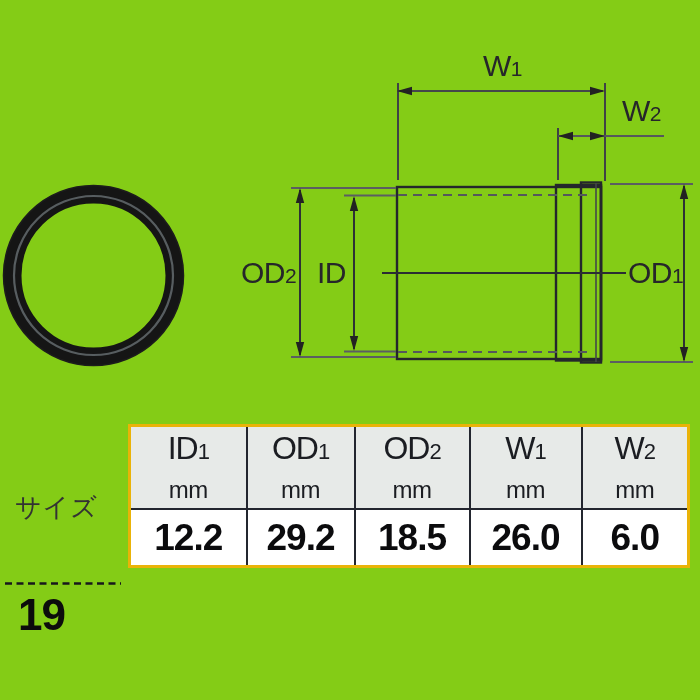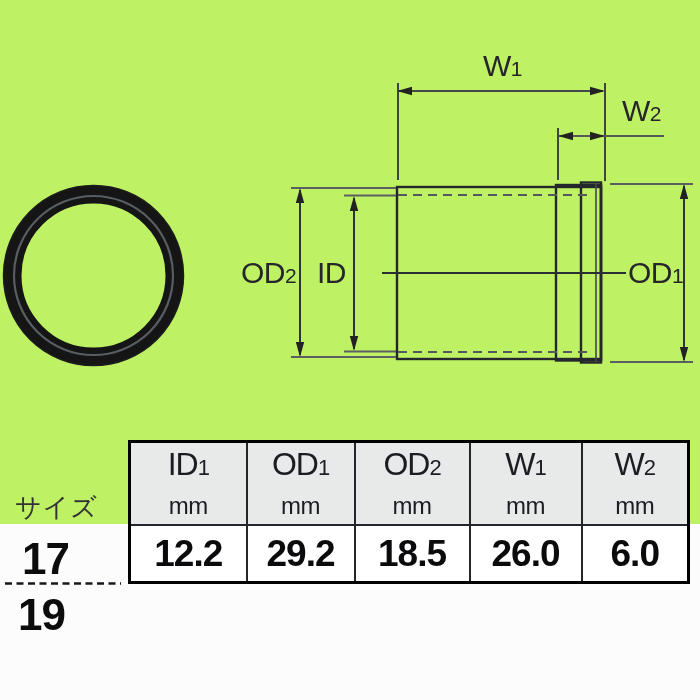--- a/index.html
+++ b/index.html
@@ -1,18 +1,18 @@
 <!DOCTYPE html>
 <html><head>
 <meta charset="utf-8">
 <style>
   html,body { margin:0; padding:0; }
   body { width:700px; height:700px; overflow:hidden; background:#fcfcfc;
          font-family:"Liberation Sans","DejaVu Sans",sans-serif; }
-  #stage { position:relative; width:700px; height:524px; background:#bef264; }
+  #stage { position:relative; width:700px; height:700px; background:#84cc16; }
 
   svg { position:absolute; left:0; top:0; pointer-events:none; }
 
   
   .dim-label { position:absolute; font-size:30px; font-weight:500; color:#26262a;
                letter-spacing:-0.5px; line-height:1; white-space:nowrap; }
   .dim-label .sub { font-size:21px; font-weight:500; }
   #lbl-w1  { left:483px; top:51px;  }
   #lbl-w2  { left:622px; top:96px;  }
   #lbl-od2 { left:241px; top:258px; }
@@ -21,23 +21,23 @@
 
   
   #size-caption { position:absolute; left:15px; top:494px; font-size:26px;
                   color:#333; letter-spacing:1px; line-height:1; }
   .size-num { position:absolute; font-size:44px; font-weight:700; color:#0c0c0c;
               line-height:1; letter-spacing:-1px; }
   #size-17 { left:22px; top:537px; }
   #size-19 { left:18px; top:593px; }
 
   
-  #spec-table { position:absolute; left:128px; top:440px; width:559px;
+  #spec-table { position:absolute; left:128px; top:424px; width:559px;
                 border-collapse:collapse; table-layout:fixed;
-                border:3px solid #000000; }
+                border:3px solid #eab308; }
   #spec-table th, #spec-table td { border:2px solid #23262f; padding:0;
                 text-align:center; vertical-align:middle; }
   #spec-table th { height:81px; background:#e7eae8; font-weight:500; color:#1b1d22; }
   .hlabel { font-size:32px; line-height:0.95; letter-spacing:-1px; }
   .hlabel .sub { font-size:22px; }
   .hunit  { font-size:24px; line-height:1; margin-top:14px; letter-spacing:-0.5px; }
   #spec-table td { font-size:37px; font-weight:700; color:#0b0b0d; letter-spacing:-1px; }
   tr.row-17 td { height:55px; background:#ffffff; }
   tr.row-19 td { height:53px; background:#e2eaf6; }
   td .ditto { font-size:25px; font-style:italic; font-weight:700;
@@ -122,21 +122,20 @@
     <span>OD</span><span class="sub">2</span>
   </div>
   <div class="dim-label" id="lbl-id">
     <span>ID</span><span class="sub"></span>
   </div>
   <div class="dim-label" id="lbl-od1">
     <span>OD</span><span class="sub">1</span>
   </div>
 
   <div id="size-caption">サイズ</div>
-  <div class="size-num" id="size-17">17</div>
   <div class="size-num" id="size-19">19</div>
 
   <table id="spec-table">
     <colgroup>
       <col style="width:117px">
         <col style="width:108px">
         <col style="width:115px">
       <col style="width:112px">
         <col style="width:107px">
     </colgroup>

